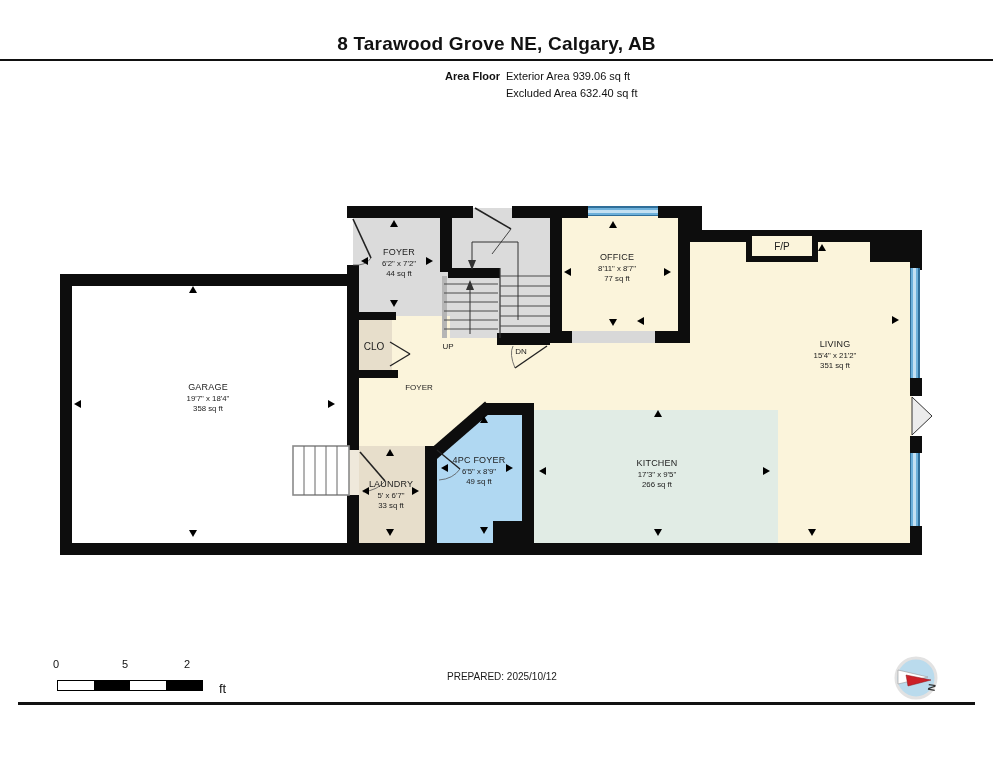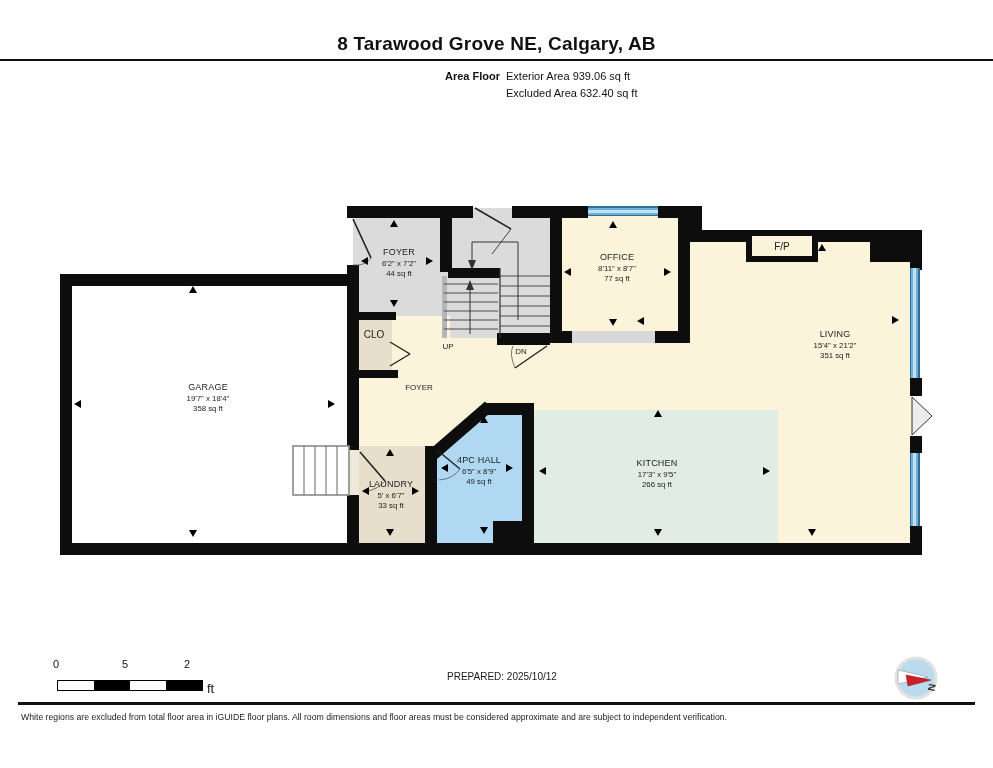--- a/index.html
+++ b/index.html
@@ -35,21 +35,21 @@
   .ar.u{border-left:4px solid transparent;border-right:4px solid transparent;border-bottom:7px solid #000;}
   .ar.d{border-left:4px solid transparent;border-right:4px solid transparent;border-top:7px solid #000;}
   .ar.l{border-top:4px solid transparent;border-bottom:4px solid transparent;border-right:7px solid #000;}
   .ar.r{border-top:4px solid transparent;border-bottom:4px solid transparent;border-left:7px solid #000;}
   
   .scalebar{position:absolute;left:53px;top:658px;width:180px;height:42px;}
   .scalebar .num{position:absolute;top:0;font-size:11px;}
   .bar{position:absolute;left:4px;top:22px;width:144px;height:9px;border:1px solid #000;font-size:0;}
   .seg{display:inline-block;width:36px;height:9px;vertical-align:top;}
   .sw{background:#fff;} .sb{background:#000;}
-  .ftu{position:absolute;left:154px;top:23px;font-size:13px;}
+  .ftu{position:absolute;left:166px;top:23px;font-size:13px;}
   
   .prepared{position:absolute;left:447px;top:671px;font-size:10px;color:#1a1a1a;}
   .compass{position:absolute;left:891px;top:653px;}
   .rule2{position:absolute;left:18px;top:702px;width:957px;height:3px;background:#111;}
   .disclaimer{position:absolute;left:21px;top:712px;font-size:8.7px;color:#222;}
 </style>
 </head>
 <body>
 
 <div class="canvas">
@@ -181,41 +181,41 @@
     <div class="lbl" style="left:339px;top:57px">
       <div class="rn">FOYER</div>
       <div class="rd">6'2" x 7'2"</div>
       <div class="rd">44 sq ft</div>
     </div>
     <div class="lbl" style="left:557px;top:62px">
       <div class="rn">OFFICE</div>
       <div class="rd">8'11" x 8'7"</div>
       <div class="rd">77 sq ft</div>
     </div>
-    <div class="lbl" style="left:775px;top:139px">
+    <div class="lbl" style="left:775px;top:149px">
       <div class="rn">LIVING</div>
       <div class="rd">15'4" x 21'2"</div>
       <div class="rd">351 sq ft</div>
     </div>
     <div class="lbl" style="left:597px;top:268px">
       <div class="rn">KITCHEN</div>
       <div class="rd">17'3" x 9'5"</div>
       <div class="rd">266 sq ft</div>
     </div>
     <div class="lbl" style="left:419px;top:265px">
-      <div class="rn">4PC HALL</div>
+      <div class="rn">4PC FOYER</div>
       <div class="rd">6'5" x 8'9"</div>
       <div class="rd">49 sq ft</div>
     </div>
     <div class="lbl" style="left:331px;top:289px">
       <div class="rn">LAUNDRY</div>
       <div class="rd">5' x 6'7"</div>
       <div class="rd">33 sq ft</div>
     </div>
-    <div class="lbl xs" style="left:314px;top:128px">CLO</div>
+    <div class="lbl xs" style="left:314px;top:140px">CLO</div>
     <div class="lbl sl" style="left:359px;top:182px">FOYER</div>
     <div class="lbl sl" style="left:388px;top:141px">UP</div>
     <div class="lbl sl" style="left:461px;top:146px">DN</div>
     <div class="lbl xs" style="left:722px;top:40px">F/P</div>
 
     <div class="ar u" style="left:129px;top:80px"></div>
     <div class="ar d" style="left:129px;top:324px"></div>
     <div class="ar l" style="left:14px;top:194px"></div>
     <div class="ar r" style="left:268px;top:194px"></div>
     <div class="ar u" style="left:330px;top:14px"></div>
@@ -255,15 +255,14 @@
   <div class="prepared">PREPARED: 2025/10/12</div>
 
   <svg class="compass" width="52" height="52" viewBox="0 0 52 52">
     <circle cx="25" cy="25" r="20" fill="#badbed" stroke="#e2e2e2" stroke-width="3"></circle>
     <polygon points="7,17 37,24 7,31" fill="#ffffff" stroke="#999" stroke-width="0.6"></polygon>
     <polygon points="15,22 40,27 17,33" fill="#cc2027" stroke="#8a1218" stroke-width="0.5"></polygon>
     <text x="43" y="36" font-size="10" font-weight="bold" fill="#333" transform="rotate(100 43 31)">N</text>
   </svg>
 
   <div class="rule2"></div>
-  <div class="disclaimer">White regions are excluded from total floor area in iGUIDE floor plans. All room dimensions and floor areas must be considered approximate and are subject to independent verification.</div>
 
 </div>
 
 </body></html>

